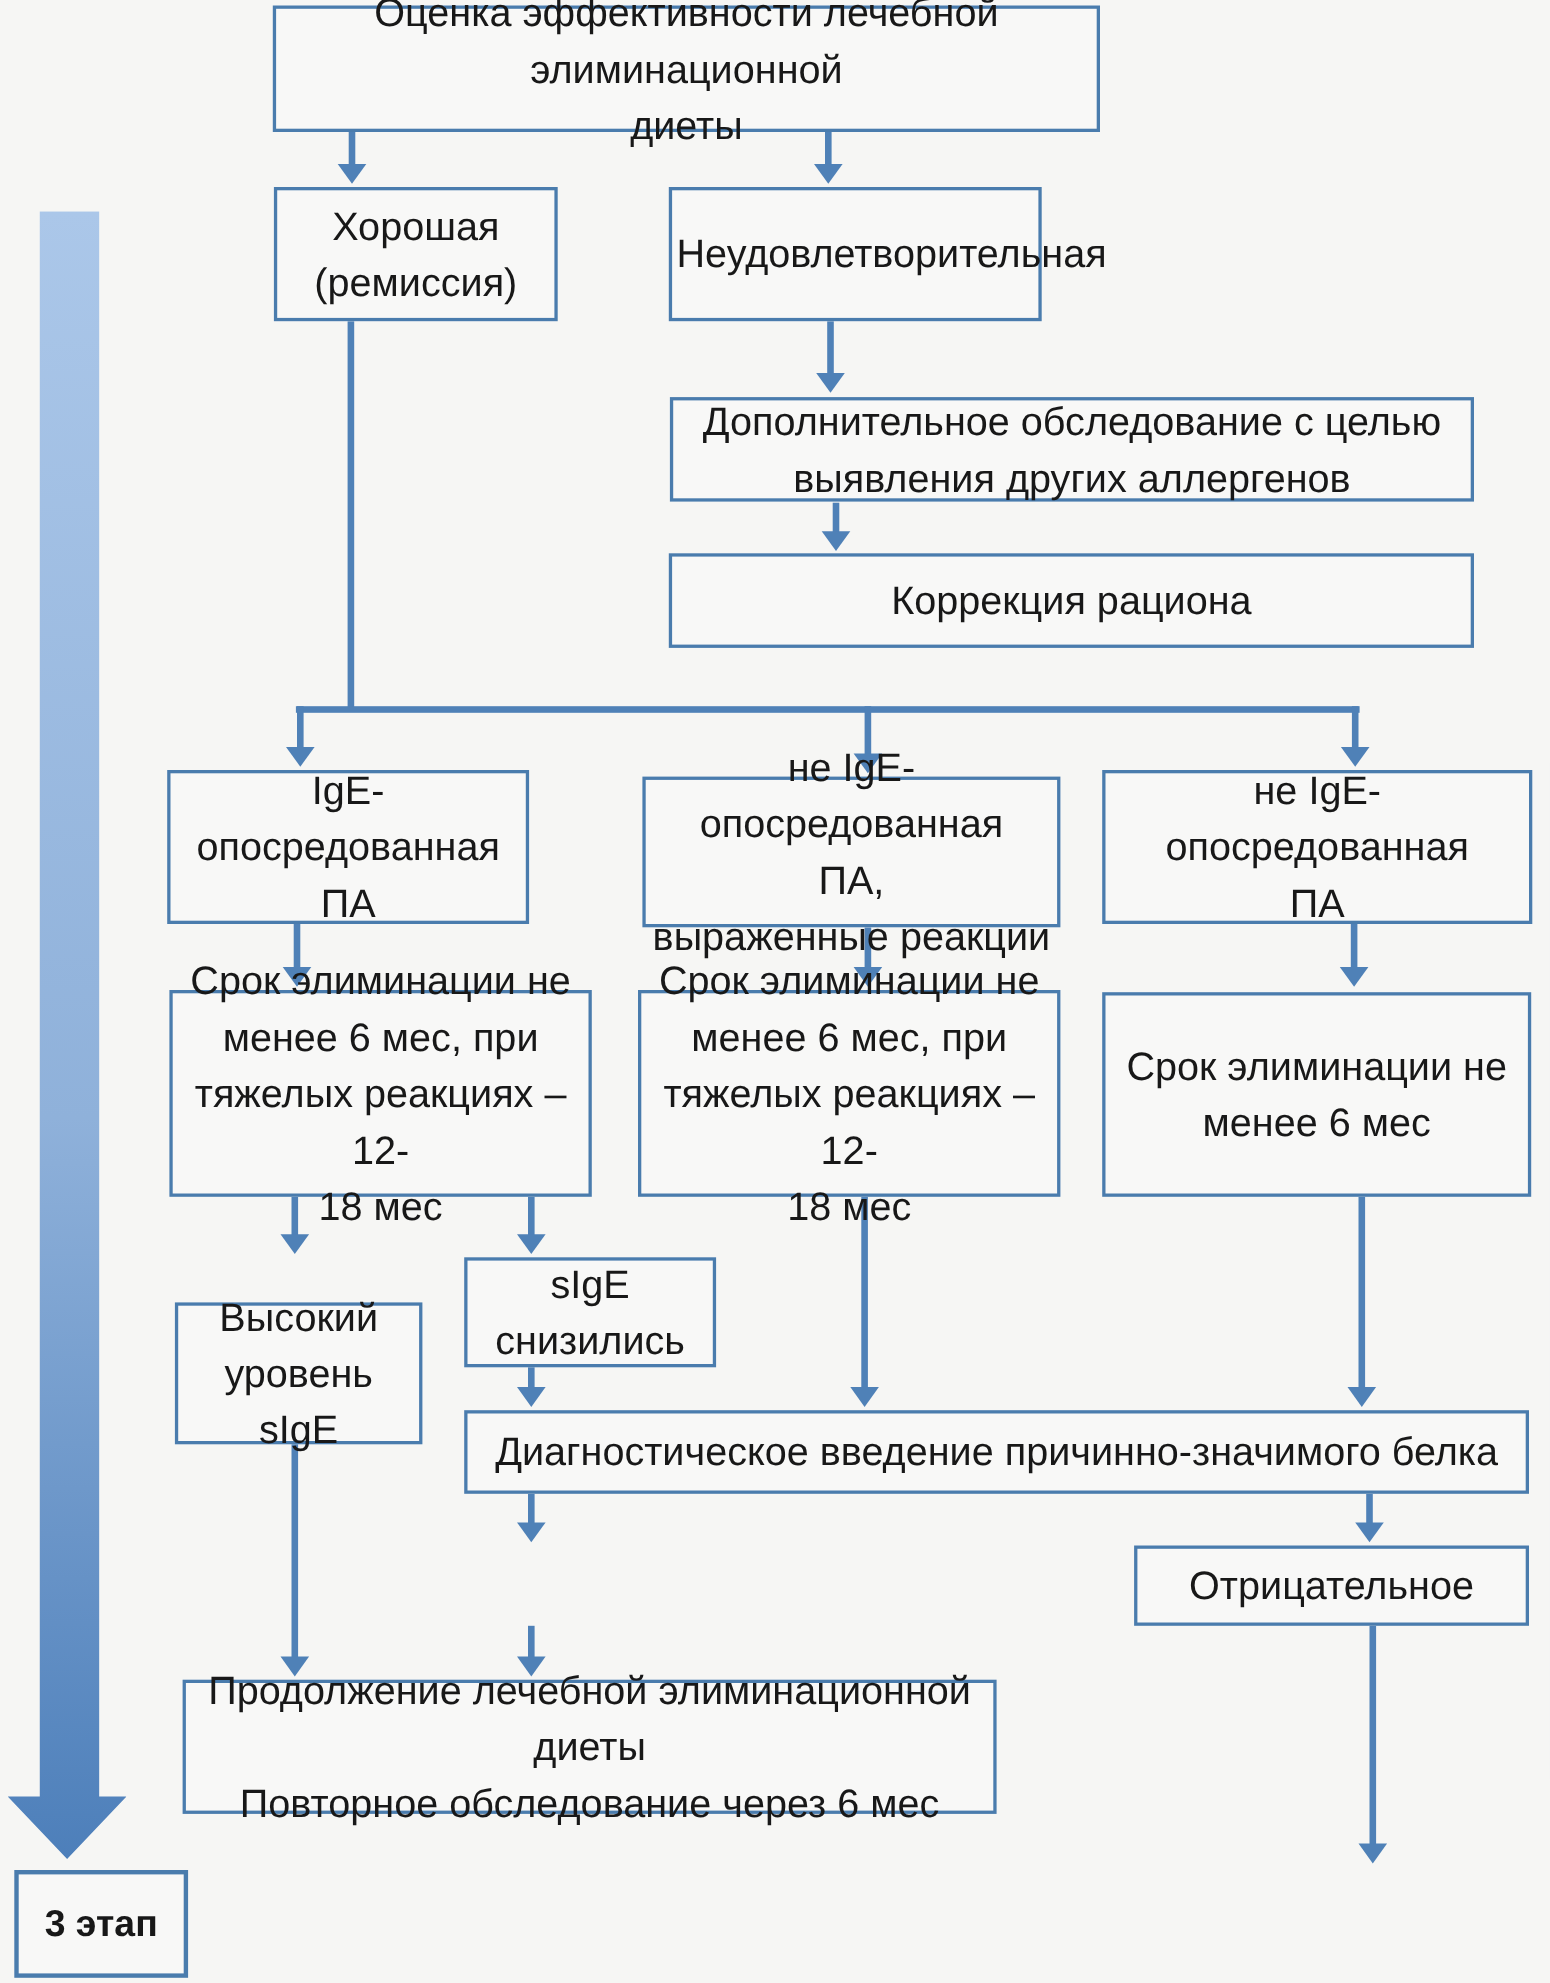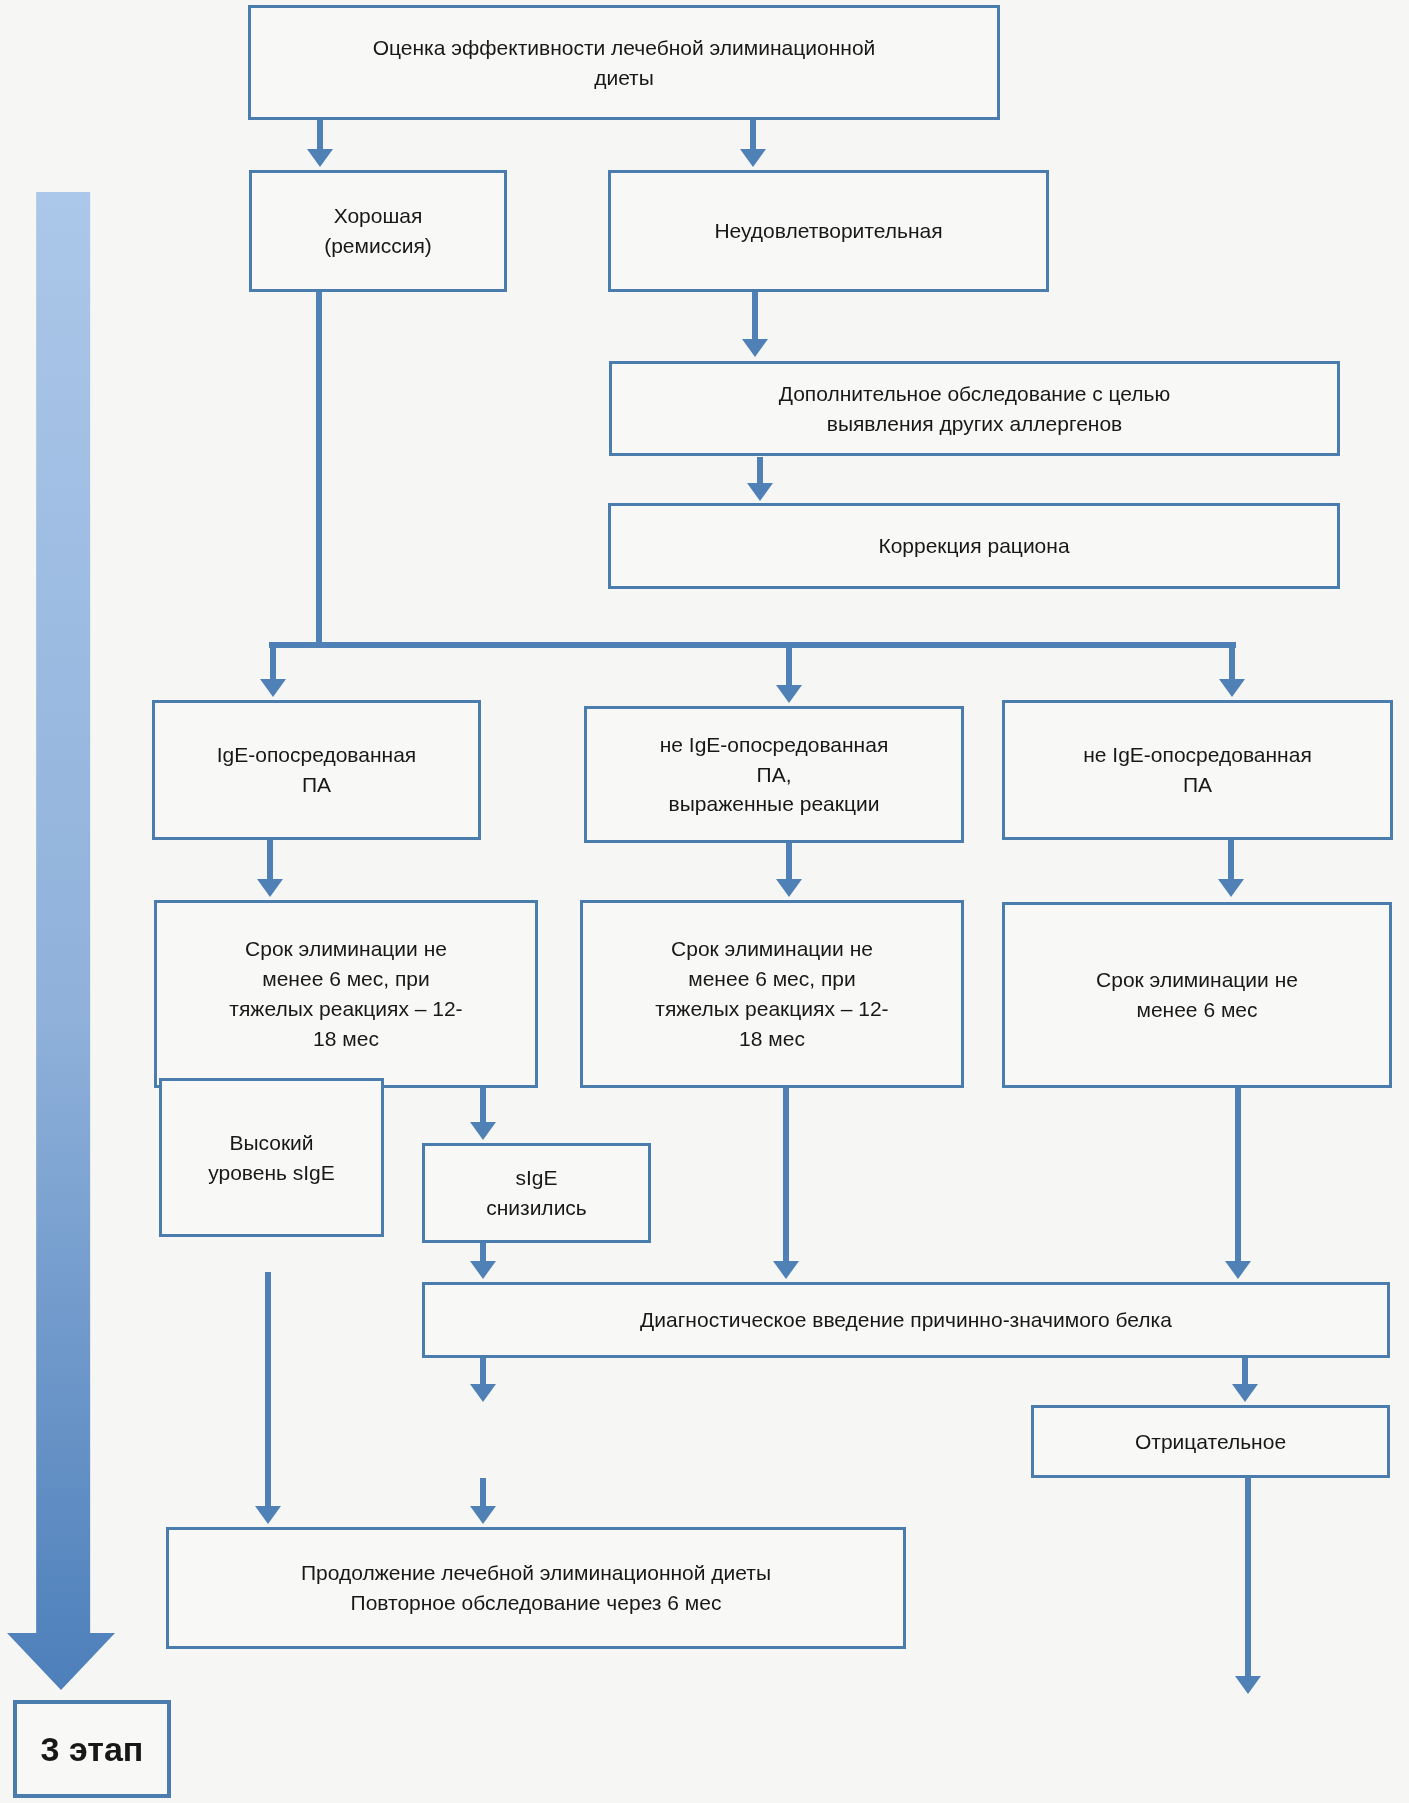--- a/index.html
+++ b/index.html
@@ -8,21 +8,21 @@
     --big-arrow-bottom:#4d7fba; --text:#181818;
   }
   html,body{margin:0;padding:0;}
   body{background:var(--page-bg); font-family:"Liberation Sans",sans-serif;}
   .stage-canvas{position:relative; width:1409px; height:1803px; background:var(--page-bg); overflow:hidden;}
   .box{
     position:absolute; box-sizing:border-box;
     border:3px solid var(--border); background:var(--box-fill);
     display:flex; align-items:center; justify-content:center;
     text-align:center; white-space:pre-line;
-    font-size:21px; line-height:1.42; color:var(--text);
+    font-size:36px; line-height:1.42; color:var(--text);
     padding:2px 4px;
   }
   .box span{display:block; width:100%;}
   .thick{border-width:4px;}
   .stage-label{font-size:34px; font-weight:bold;}
   .green{background:var(--green-fill); font-weight:bold;}
   .varrow{position:absolute; width:6px; margin-left:-3px; background:var(--arrow);}
   .varrow.head::after{
     content:""; position:absolute; left:50%; bottom:-17px;
     transform:translateX(-50%); width:0; height:0;
@@ -75,21 +75,21 @@
     <span>Оценка эффективности лечебной элиминационной
 диеты</span>
   </div>
 
 
   <div class="box" style="left:249px;top:170px;width:258px;height:122px">
     <span>Хорошая
 (ремиссия)</span>
   </div>
 
-  <div class="box" style="left:608px;top:170px;width:441px;height:122px">
+  <div class="box" style="left:608px;top:170px;width:339px;height:122px">
     <span>Неудовлетворительная</span>
   </div>
 
   <div class="box" style="left:609px;top:361px;width:731px;height:95px">
     <span>Дополнительное обследование с целью
 выявления других аллергенов</span>
   </div>
 
   <div class="box" style="left:608px;top:503px;width:732px;height:86px">
     <span>Коррекция рациона</span>
@@ -123,21 +123,21 @@
 менее 6 мес, при
 тяжелых реакциях – 12-
 18 мес</span>
   </div>
 
   <div class="box" style="left:1002px;top:902px;width:390px;height:186px">
     <span>Срок элиминации не
 менее 6 мес</span>
   </div>
 
-  <div class="box" style="left:159px;top:1078px;width:225px;height:159px">
+  <div class="box" style="left:159px;top:1184px;width:225px;height:129px">
     <span>Высокий
 уровень sIgE</span>
   </div>
 
   <div class="box" style="left:422px;top:1143px;width:229px;height:100px">
     <span>sIgE
 снизились</span>
   </div>
 
   <div class="box" style="left:422px;top:1282px;width:968px;height:76px">

